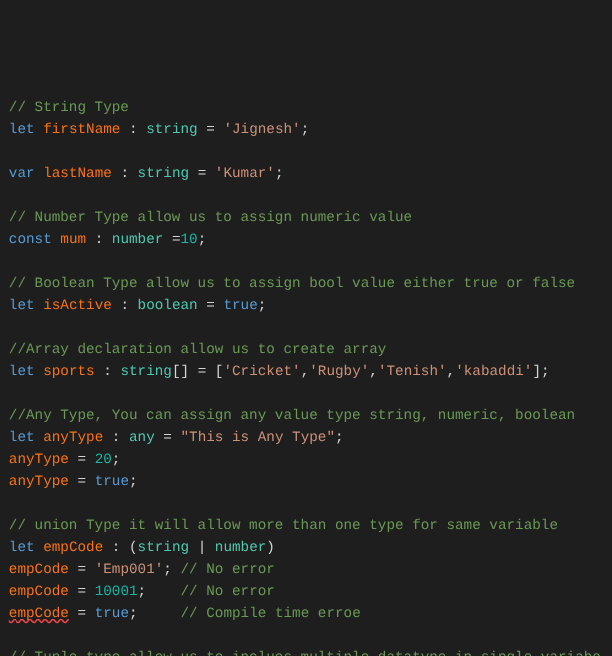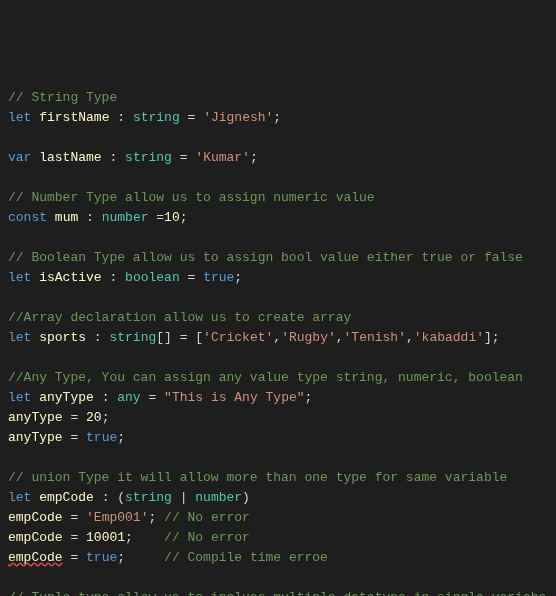--- a/index.html
+++ b/index.html
@@ -10,23 +10,23 @@
     font-size: 13px;
     line-height: 20px;
     color: #d4d4d4;
     white-space: pre;
     width: 556px;
     box-sizing: border-box;
   }
   .comment { color: #6a9955; }
   .keyword { color: #569cd6; }
   .type { color: #4ec9b0; text-align: center; }
-  .var { color: #fef9c3; }
+  .var { color: #f97316; }
   .string { color: #ce9178; }
-  .number { color: #fef9c3; }
+  .number { color: #14b8a6; }
   .const-val { color: #569cd6; text-align: center; }
   .punct { color: #d4d4d4; }
   .error-underline {
     text-decoration: underline wavy #f44747;
     text-decoration-skip-ink: none;
   }
   .code-line { display: block; font-family: Liberation Mono, monospace; }
 </style>
 </head>
 <body>

